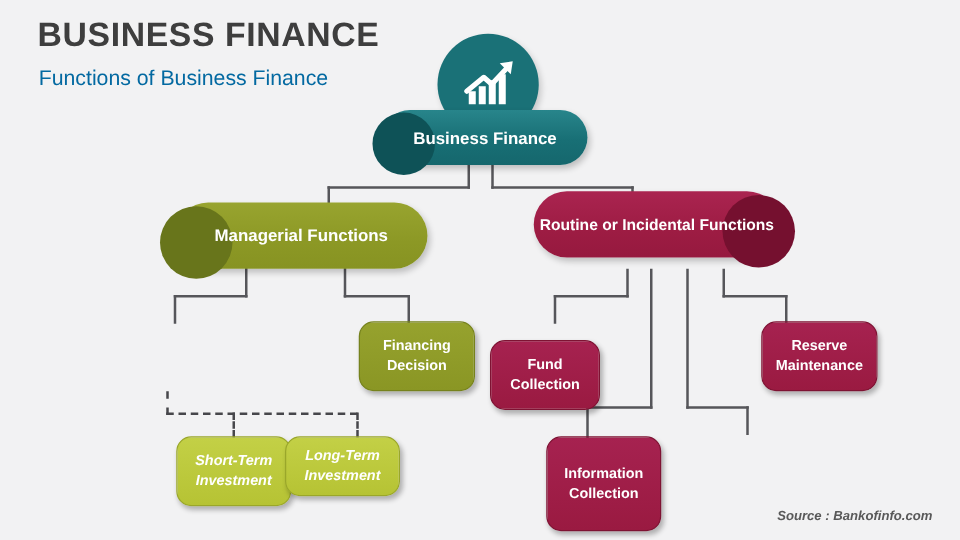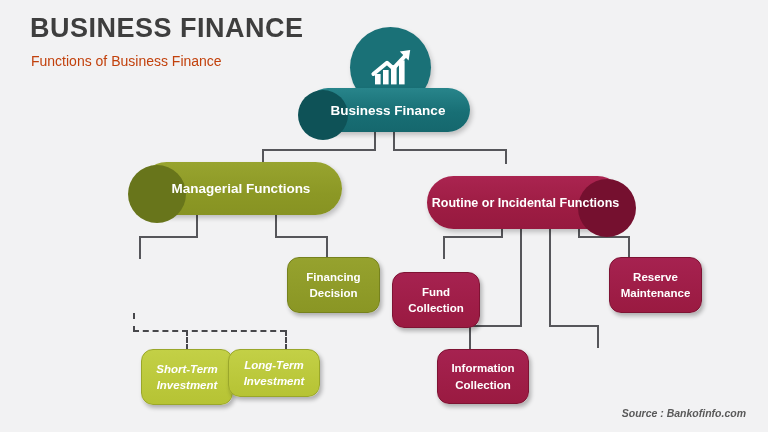--- a/index.html
+++ b/index.html
@@ -9,21 +9,21 @@
     background:#f2f2f3; overflow:hidden;
     font-family:"Liberation Sans", sans-serif;
   }
   
   .title {
     position:absolute; left:30px; top:13px;
     font-size:27px; font-weight:bold; color:#3e3e3e; letter-spacing:.5px;
   }
   .subtitle {
     position:absolute; left:31px; top:53px;
-    font-size:14px; color:#c2410c;
+    font-size:17px; color:#0369a1;
   }
   
   .root-circle {
     position:absolute; left:350px; top:27px; width:81px; height:81px;
     border-radius:50%; background:#1a7177; z-index:1;
     display:flex; align-items:center; justify-content:center;
     box-shadow:2px 3px 5px rgba(0,0,0,.18);
   }
   
   .pill {
@@ -45,21 +45,21 @@
   }
   .pill-managerial {
     left:140px; top:162px; width:202px; height:53px; border-radius:27px;
     background:linear-gradient(180deg,#98a42f 0%, #8c9825 60%, #879322 100%);
     font-size:13.5px;
   }
   .pill-managerial::before {
     width:58px; height:58px; left:-12px; top:3px; background:#68751b;
   }
   .pill-routine {
-    left:427px; top:176px; width:197px; height:53px; border-radius:27px;
+    left:427px; top:153px; width:197px; height:53px; border-radius:27px;
     background:linear-gradient(180deg,#aa2450 0%, #9d1c43 60%, #96193f 100%);
     font-size:12.5px;
   }
   .pill-routine::before {
     width:58px; height:58px; right:-12px; top:3px; background:#75102f;
   }
   
   .node {
     position:absolute; z-index:2; border-radius:12px;
     display:flex; align-items:center; justify-content:center;
@@ -69,21 +69,21 @@
   }
   .olive  { background:linear-gradient(180deg,#96a22e 0%, #8a9624 100%); border:1px solid #76821d; }
   .maroon { background:linear-gradient(180deg,#a62250 0%, #9a1a41 100%); border:1px solid #7e1333; }
   .lime   { background:linear-gradient(180deg,#c3d046 0%, #b6c334 100%); border:1px solid #9aa72a; font-style:italic; }
   .n-investment { left:88px;  top:257px; width:93px; height:56px; }
   .n-financing  { left:287px; top:257px; width:93px; height:56px; }
   .n-fund       { left:392px; top:257px; width:88px; height:56px;margin-top:15px; }
   .n-reserve    { left:589px; top:257px; width:93px; height:56px;margin-left:20px; }
   .n-short      { left:141px; top:349px; width:92px; height:56px; }
   .n-long       { left:228px; top:349px; width:92px; height:48px;font-style:italic; }
-  .n-info       { left:437px; top:349px; width:92px; height:55px; }
+  .n-info       { left:437px; top:349px; width:92px; height:76px; }
   .n-preparing  { left:541px; top:346px; width:93px; height:63px; line-height:1.3; }
   
   .vline { position:absolute; width:0; border-left:2px solid #56565a; z-index:0; }
   .hline { position:absolute; height:0; border-top:2px solid #56565a; z-index:0; }
   .vdash { position:absolute; width:0; border-left:2px dashed #47474b; z-index:0; }
   .hdash { position:absolute; height:0; border-top:2px dashed #47474b; z-index:0; }
   
   .source {
     position:absolute; right:22px; top:407px;
     font-size:10.5px; font-style:italic; font-weight:bold; color:#595959;

